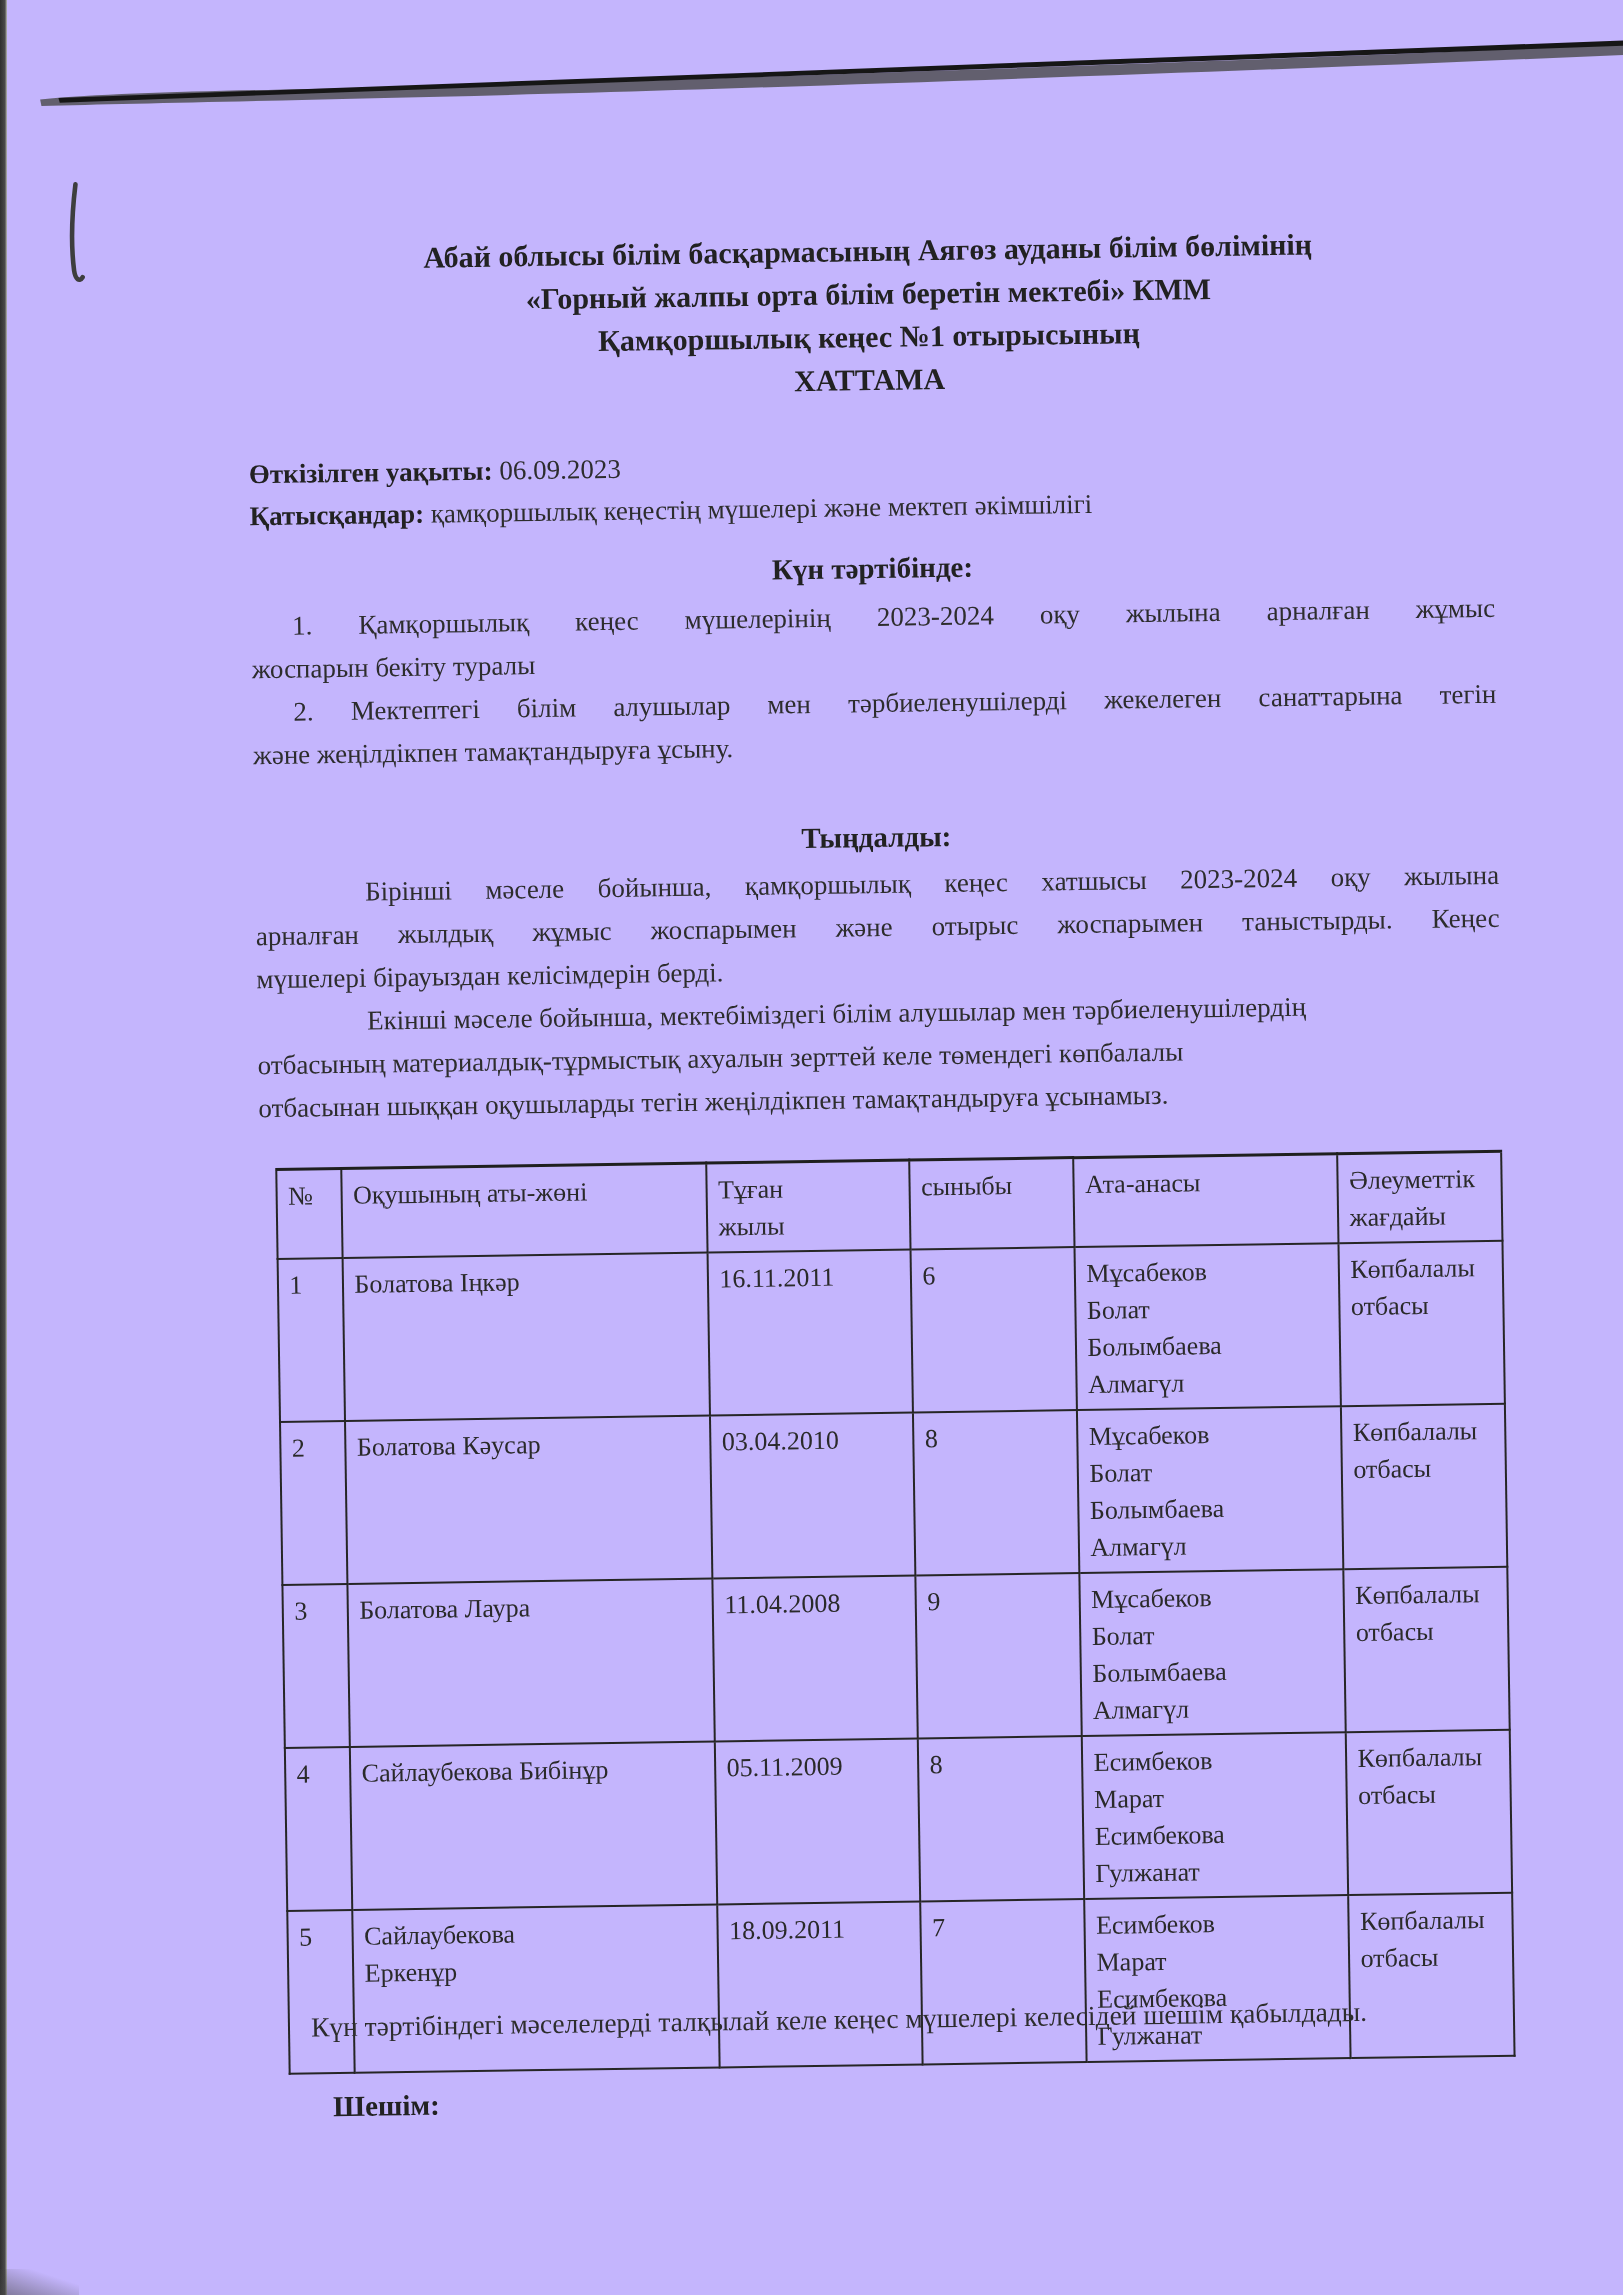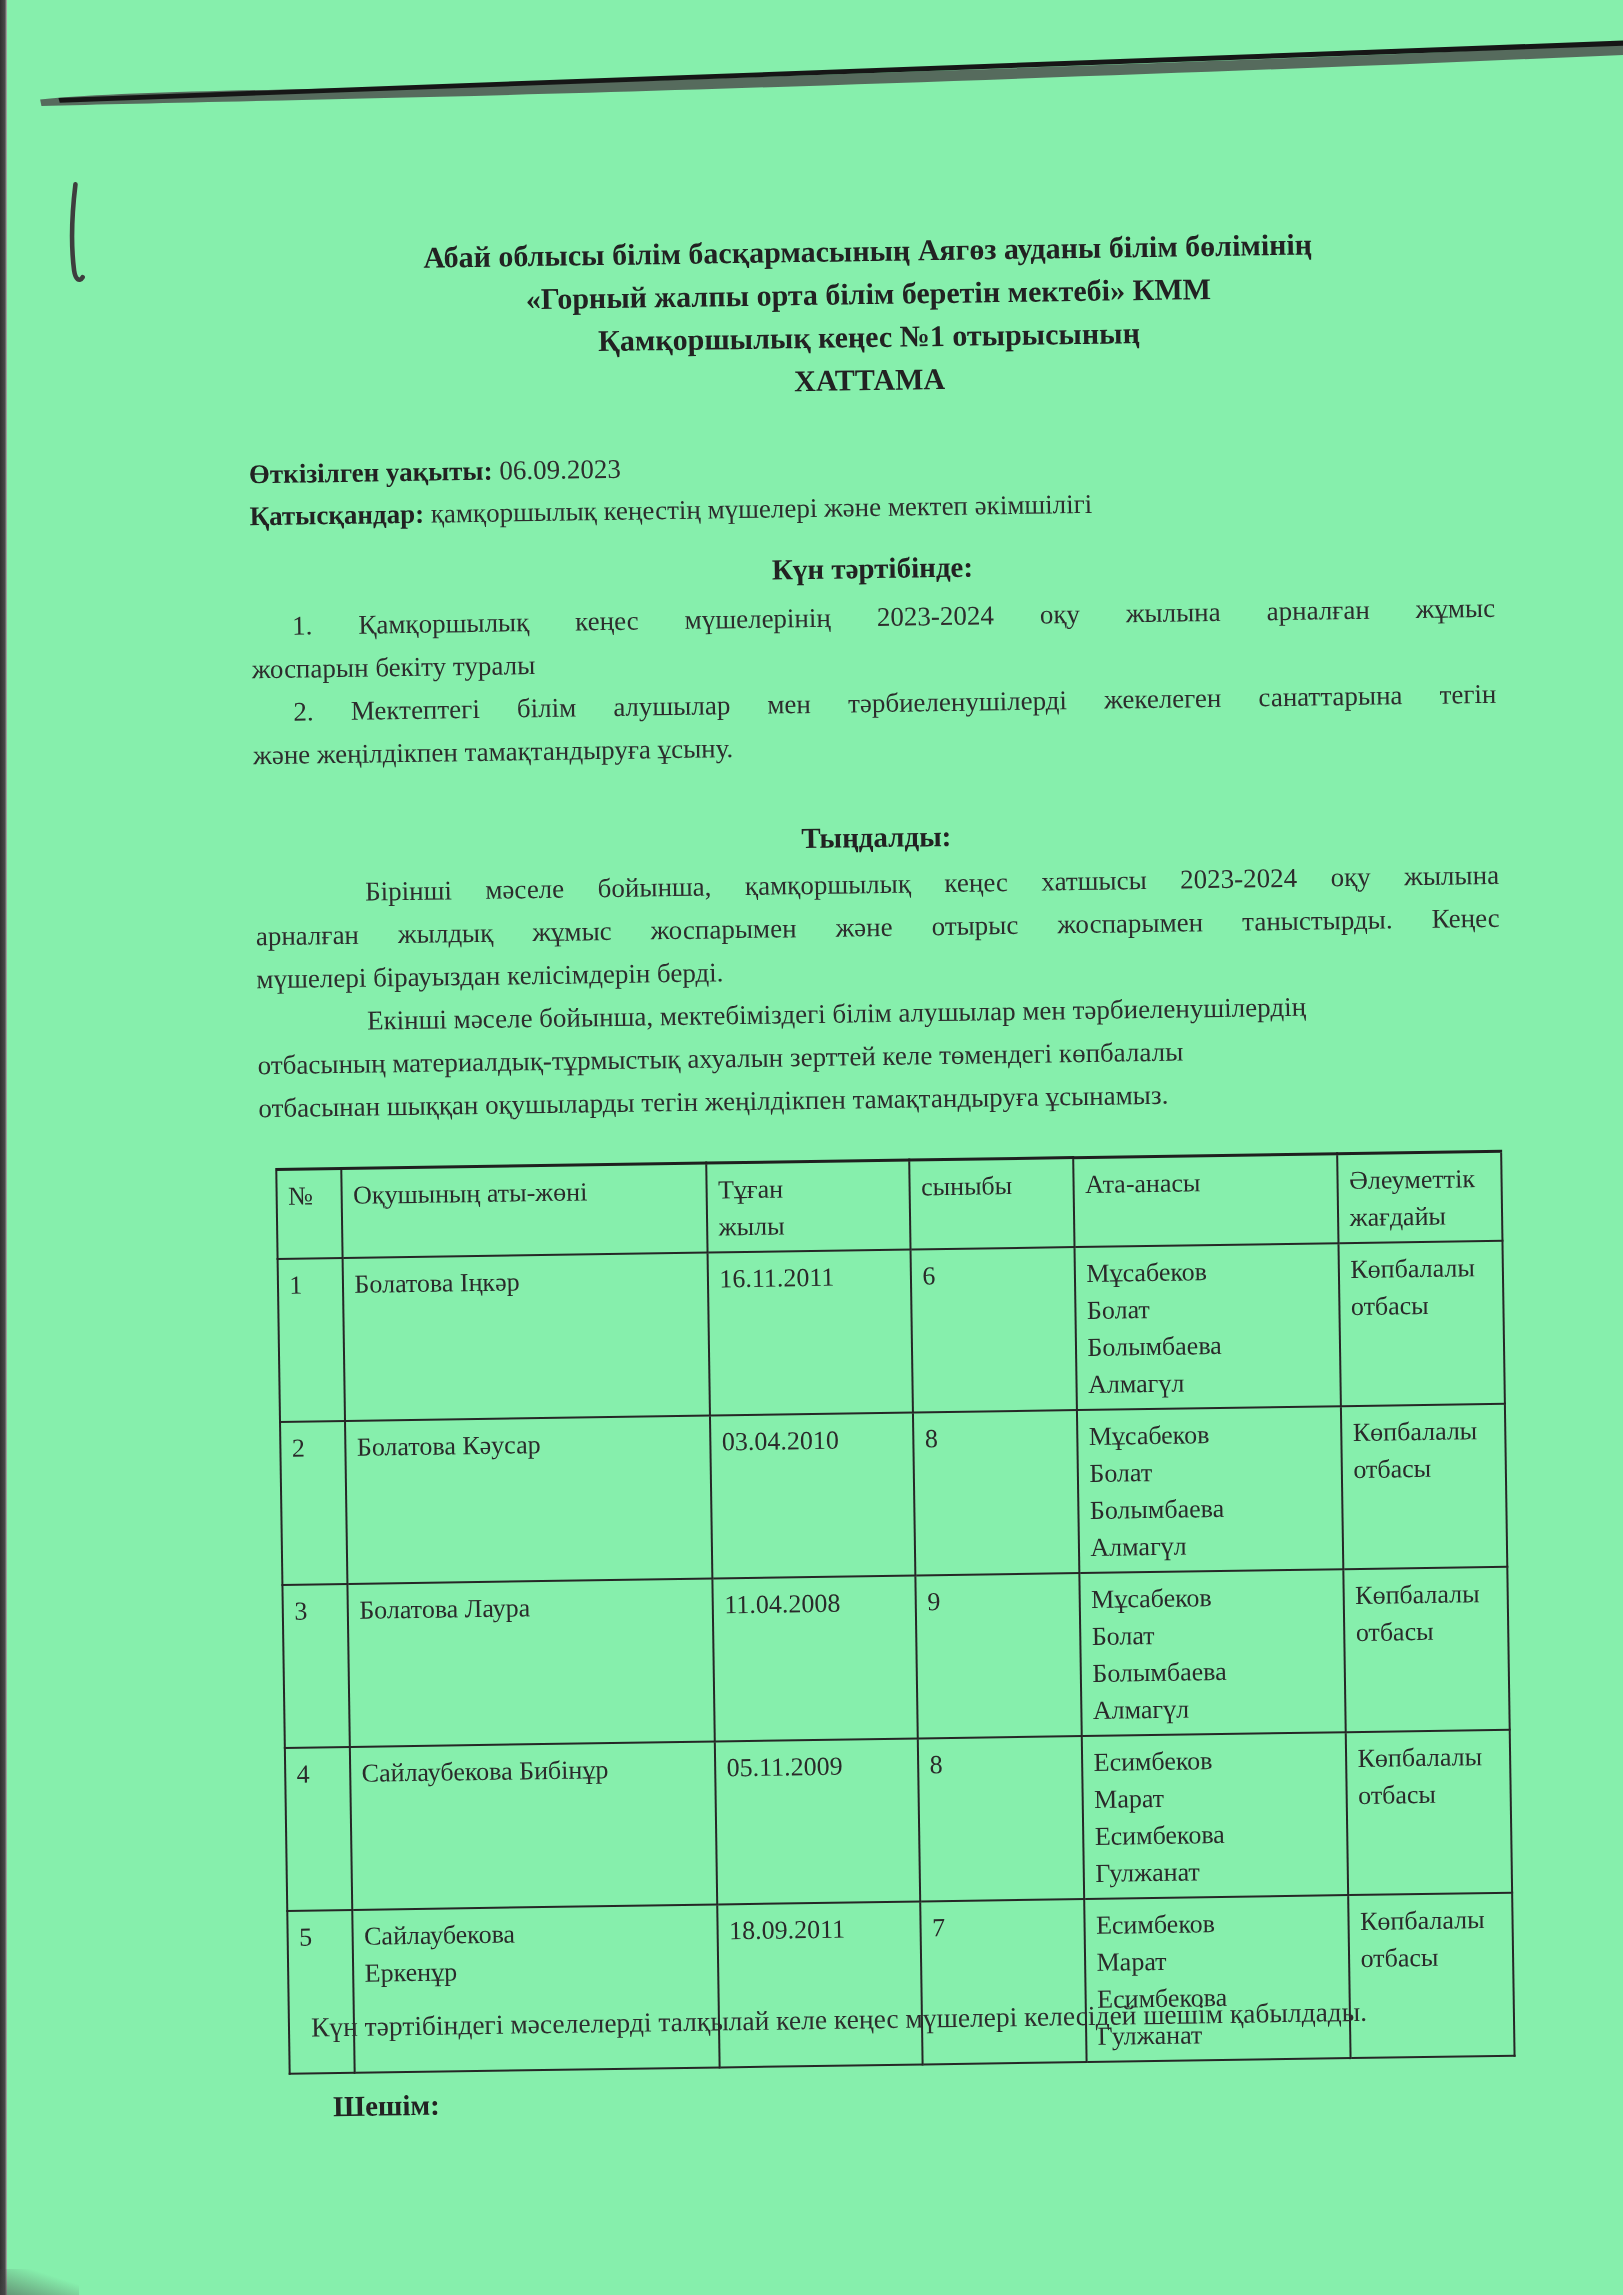--- a/index.html
+++ b/index.html
@@ -1,19 +1,19 @@
 <!DOCTYPE html>
 <html style="font-size:10.5px"><head>
 <meta charset="utf-8">
 <style>
   html,body{margin:0;padding:0;background:#e9e9e6;}
   .sheet{
     position:relative;
     width:1624px;height:2295px;
-    background:#86efac;
+    background:#c4b5fd;
     overflow:hidden;
     font-family:"Liberation Serif","DejaVu Serif",serif;
     color:#2d2d2d;
   }
   
   .left-strip{
     position:absolute;left:0;top:0;width:7.2px;height:100%;
     background:linear-gradient(to right,#2f2f2f 0%,#4a4a4a 70%,#b9b9b6 100%);
   }
   .corner-shade{

